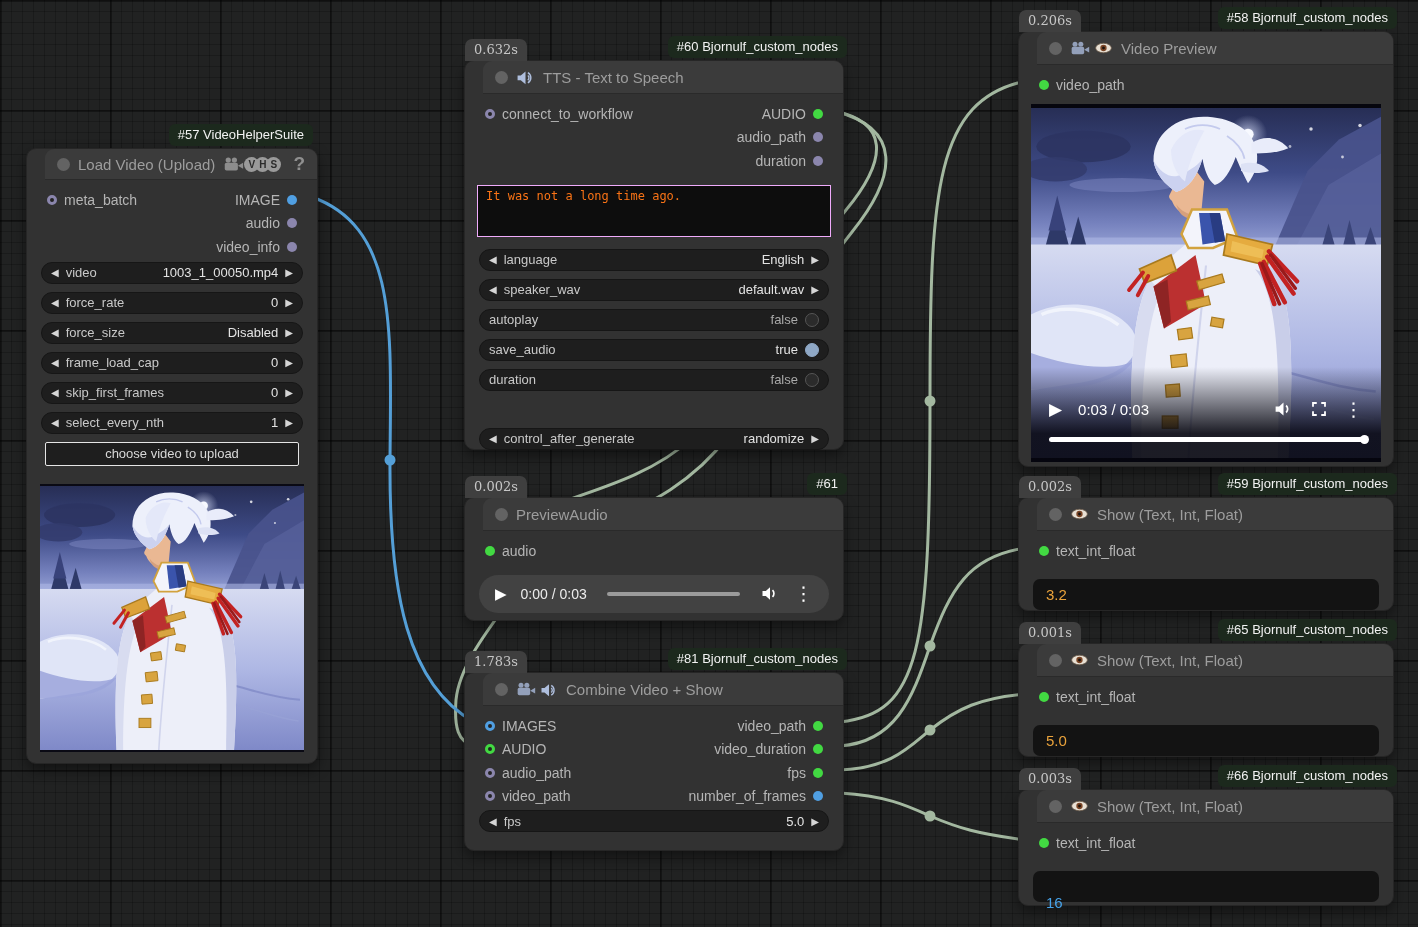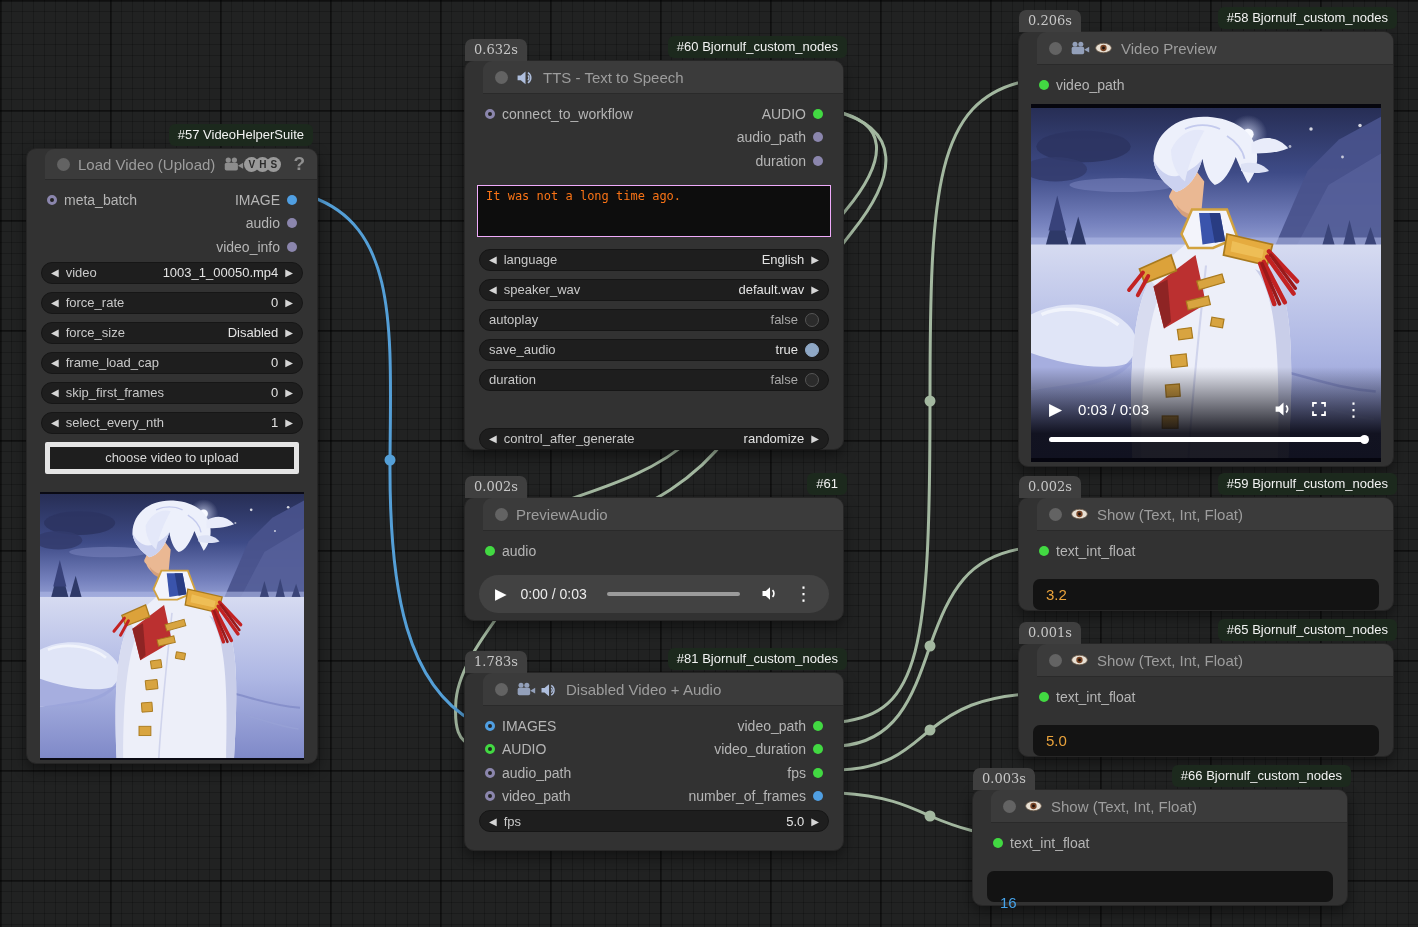--- a/index.html
+++ b/index.html
@@ -40,21 +40,21 @@
   .ring.red{border-color:#e04545;}
   .widgets{padding:0 14px;}
   .pill{height:20px;background:#1e1e1e;border:1px solid #161616;border-radius:11px;
     display:flex;align-items:center;gap:7px;padding:0 9px;margin-bottom:8px;
     color:#c9c9c9;font-size:13px;}
   .pill .arr{color:#d6d6d6;font-size:10px;flex:0 0 auto;}
   .pill .lbl{flex:1;white-space:nowrap;overflow:hidden;}
   .pill .val{color:#e3e3e3;white-space:nowrap;}
   .toggle-dot{width:14px;height:14px;border-radius:50%;background:#2b2b2b;border:1px solid #555;box-sizing:border-box;}
   .toggle-dot.on{background:#8fa8c6;border-color:#8fa8c6;}
-  .btn{height:22px;margin:7px 18px 0;background:#1e1e1e;border:5px solid #e5e5e5;border-radius:2px;
+  .btn{height:22px;margin:7px 18px 0;background:#1e1e1e;border:1px solid #e5e5e5;border-radius:2px;
     color:#d8d8d8;font-size:13px;display:flex;align-items:center;justify-content:center;}
   .textbox{margin:12px 12px 0;height:52px;background:#0d0d0d;border:1px solid #f0abfc;
     color:#f97316;font-family:"DejaVu Sans Mono",monospace;font-size:12px;padding:3px 8px;box-sizing:border-box;}
   .thumb-wrap{margin:18px 13px 0;position:relative;overflow:hidden;background:#0a0a14;}
   .thumb{display:block;width:100%;height:100%;}
   .value-box{margin:16px 14px 0;height:31px;background:#131313;border-radius:7px;
     display:flex;align-items:center;padding:0 13px;font-size:15px;}
   .audio-player{margin:12px 14px 0;height:38px;background:#424242;border-radius:19px;
     display:flex;align-items:center;gap:14px;padding:0 16px;color:#ececec;}
   .audio-player .ptime{font-size:14px;white-space:nowrap;}
@@ -400,21 +400,21 @@
           <rect x="2" y="6.5" width="15" height="9" rx="2" fill="#93a0ba"></rect>
           <path d="M17 10l6-3.5v7L17 10z" fill="#93a0ba"></path>
         </svg>
     </span>
     <span class="icon" style="margin-left:-4px;">
       <svg viewBox="0 0 24 20" width="18" height="15">
           <path d="M2 8v6h4l6 5V3L6 8Z" fill="#aebedd"></path>
           <path d="M15 4.5a7.5 7.5 0 0 1 0 13M15 8a4 4 0 0 1 0 6" stroke="#aebedd" fill="none" stroke-width="1.8"></path>
         </svg>
     </span>
-    <span class="ttl">Disabled Video + Audio</span>
+    <span class="ttl">Combine Video + Show</span>
   </div>
   <div class="slots">
     <div class="slot-row">
       <div class="slot">
         <span class="dot ring blue"></span>
         <span>IMAGES</span>
       </div>
       <div class="slot">
         <span>video_path</span>
         <span class="dot solid-green"></span>
@@ -569,21 +569,21 @@
         <span>text_int_float</span>
       </div>
       <div class="slot"></div>
     </div>
   </div>
   <div class="value-box">
     <span style="color: rgb(233, 162, 59);">5.0</span>
   </div>
 </div>
 
-<div class="node" style="left:972px;top:789px;width:374px;height:115px;">
+<div class="node" style="left:1018px;top:789px;width:374px;height:115px;">
   <div class="badge time">0.003s</div>
   <div class="badge id">#66 Bjornulf_custom_nodes</div>
   <div class="node-title">
     <span class="collapse-dot"></span>
     <span class="icon">
       <svg viewBox="0 0 24 14" width="19" height="12">
           <ellipse cx="12" cy="7" rx="10" ry="6" fill="#e8e0d4" stroke="#6a5a4a"></ellipse>
           <circle cx="12" cy="7" r="4" fill="#7a4526"></circle>
           <circle cx="12" cy="7" r="1.8" fill="#1d120c"></circle>
         </svg>

